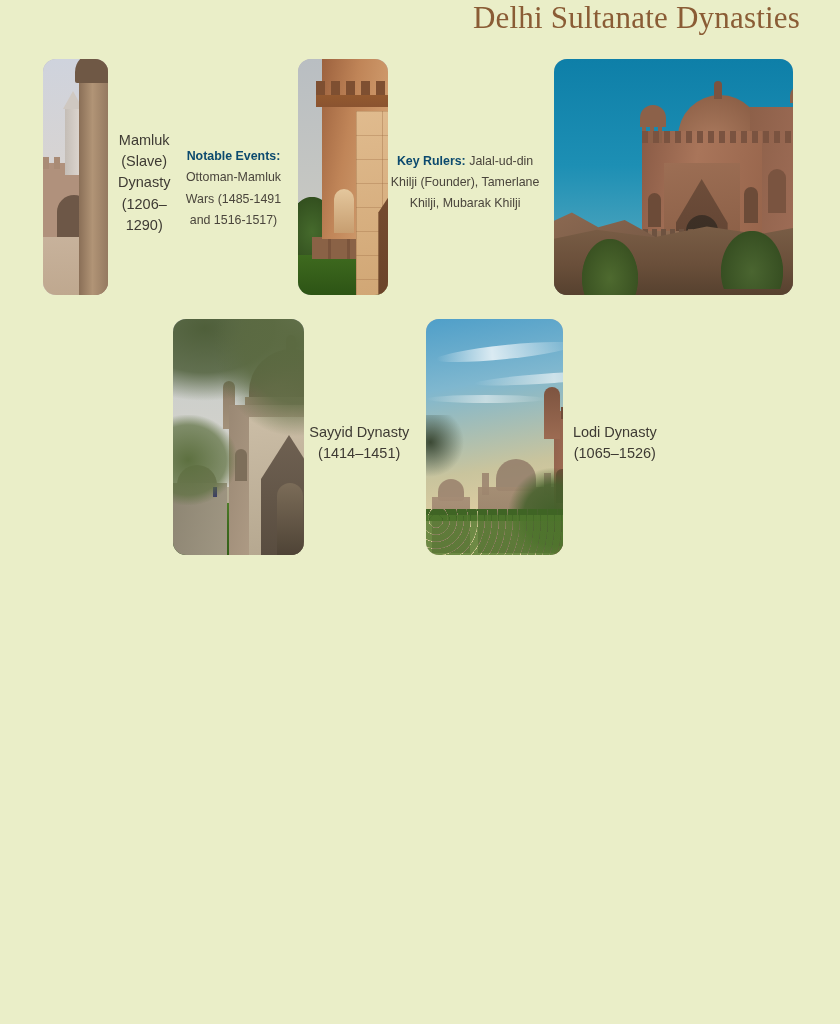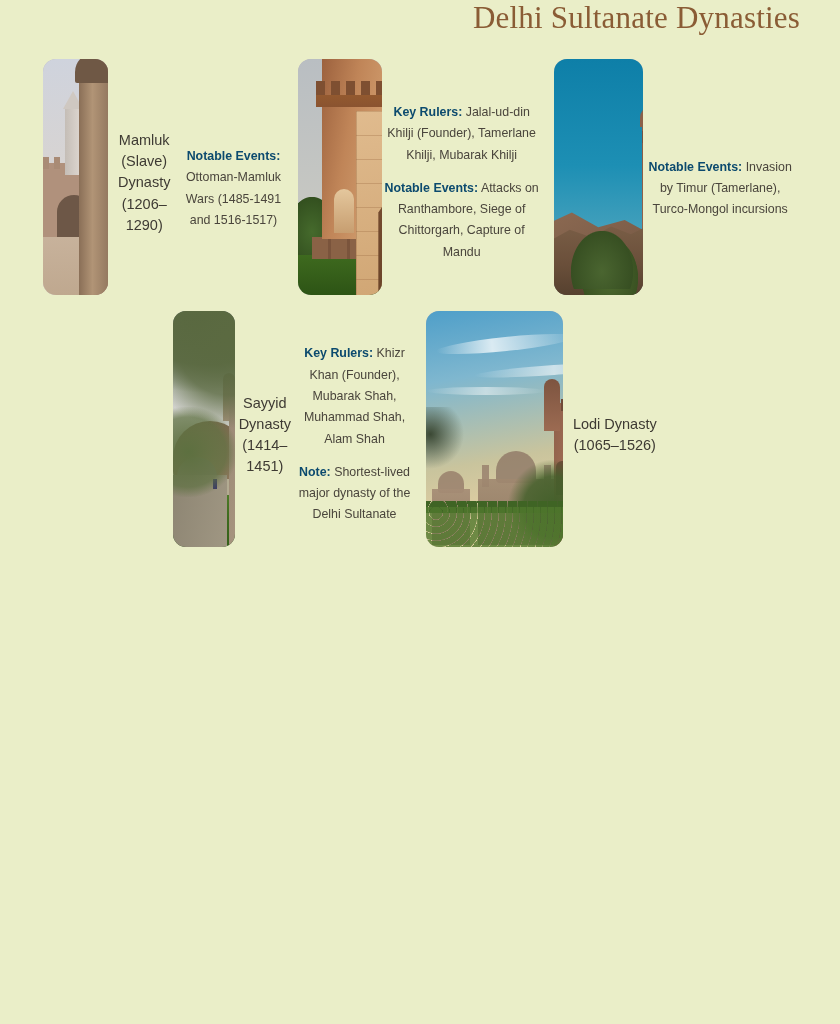--- a/index.html
+++ b/index.html
@@ -19,21 +19,21 @@
     letter-spacing: 0.2px;
     padding-bottom: 4px;
     font-weight: 400;
   }
 
   .row { display: flex; justify-content: center; }
   .row-top { gap: 12px; padding: 19px 3px 0 3px; align-items: flex-start; }
   .row-bottom { gap: 12px; margin-top: 16px; align-items: flex-start; }
 
   .card { width: 246px; display: flex; flex-direction: row; align-items: center; }
-  .card-bottom { width: 241px; }
+  .card-bottom { width: 241px; margin-top: 8px; }
 
   .thumb {
     width: 100%; height: 236px;
     border-radius: 13px;
     overflow: hidden;
     position: relative;
     background: #b9b4bc;
   }
   .thumb-bottom { height: 236px; }
   .thumb > * { position: absolute; }
@@ -370,21 +370,20 @@
         <div class="k-far-gate blk"></div>
         <div class="k-far-cren blk"></div>
         <div class="k-far-arch blk"></div>
         <div class="k-niche-l blk"></div>
         <div class="k-niche-r blk"></div>
         <div class="k-cren blk"></div>
         <div class="k-cornice blk"></div>
       </div>
       <div class="card-body">
         <p><b>Key Rulers:</b><span> Jalal-ud-din Khilji (Founder), Tamerlane Khilji, Mubarak Khilji</span></p>
-        <p style="margin-top:12px"><b>Notable Events:</b><span> Attacks on Ranthambore, Siege of Chittorgarh, Capture of Mandu</span></p>
       </div>
     </div>
 
     <div class="card">
       <div class="thumb">
         <div class="sky t-sky blk"></div>
         <div class="t-chhatri2 blk"></div>
         <div class="t-dome blk"></div>
         <div class="t-dome-fin blk"></div>
         <div class="t-right blk"></div>
@@ -399,21 +398,20 @@
         <div class="t-win-r blk"></div>
         <div class="t-win-r2 blk"></div>
         <div class="t-wall blk"></div>
         <div class="t-wall-cren blk"></div>
         <div class="t-ruin-l blk"></div>
         <div class="t-fore2 blk"></div>
         <div class="t-bush blk"></div>
         <div class="t-bush2 blk"></div>
       </div>
       <div class="card-body">
-        <p style="margin-top:12px"><b>Notable Events:</b><span> Invasion by Timur (Tamerlane), Turco-Mongol incursions</span></p>
       </div>
     </div>
 
   </div>
 
   <div class="row row-bottom">
 
     <div class="card card-bottom">
       <div class="thumb thumb-bottom">
         <div class="sky s-sky blk"></div>
@@ -435,24 +433,20 @@
         <div class="s-win-r blk"></div>
         <div class="s-annex blk"></div>
         <div class="s-annex-band blk"></div>
         <div class="s-annex-arch blk"></div>
         <div class="s-person blk"></div>
         <div class="s-tree-lm blk"></div>
         <div class="s-tree-top blk"></div>
         <div class="s-tree-r blk"></div>
       </div>
       <div class="card-title">Sayyid Dynasty (1414–1451)</div>
-      <div class="card-body">
-        <p><b>Key Rulers:</b><span> Khizr Khan (Founder), Mubarak Shah, Muhammad Shah, Alam Shah</span></p>
-        <p style="margin-top:12px"><b>Note:</b><span> Shortest-lived major dynasty of the Delhi Sultanate</span></p>
-      </div>
     </div>
 
     <div class="card card-bottom">
       <div class="thumb thumb-bottom">
         <div class="sky l-sky blk"></div>
         <div class="l-cloud1 blk"></div>
         <div class="l-cloud2 blk"></div>
         <div class="l-cloud3 blk"></div>
         <div class="l-far1-dome blk"></div>
         <div class="l-far1 blk"></div>

